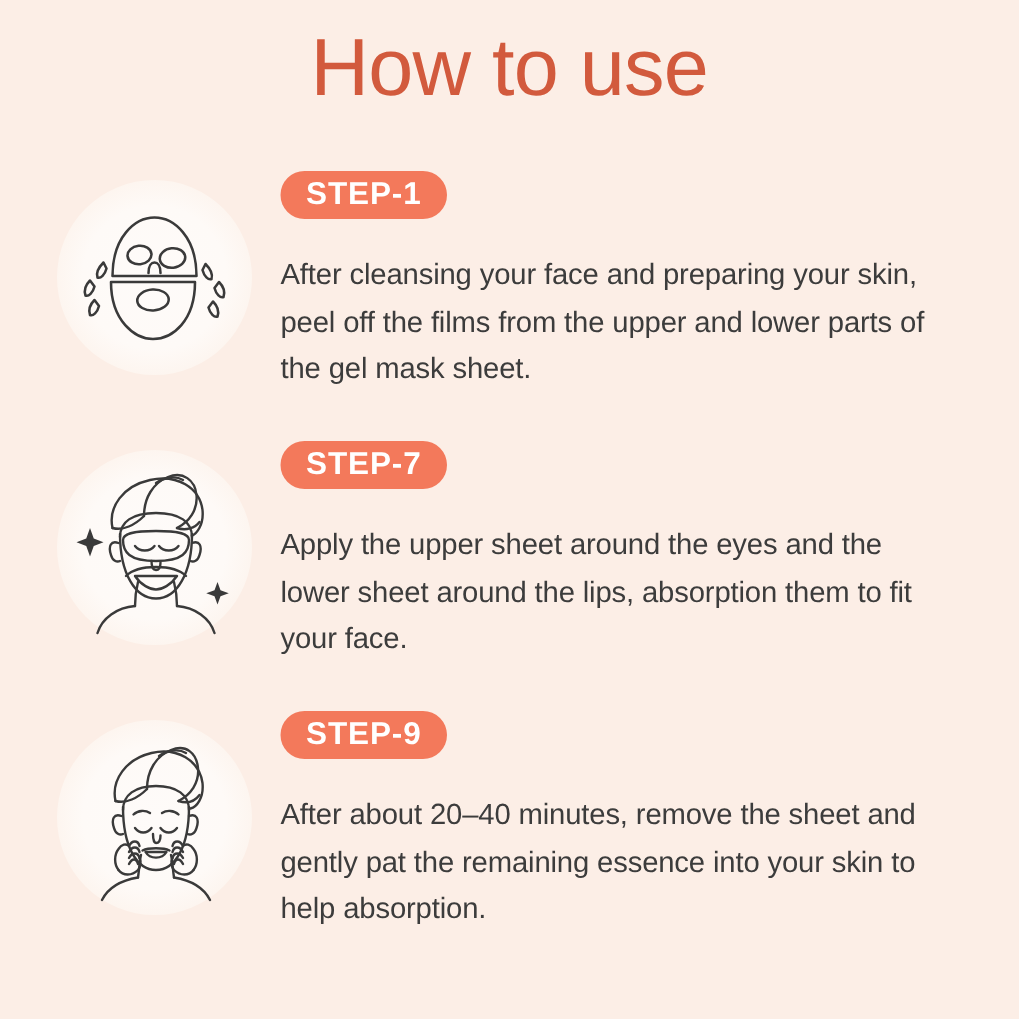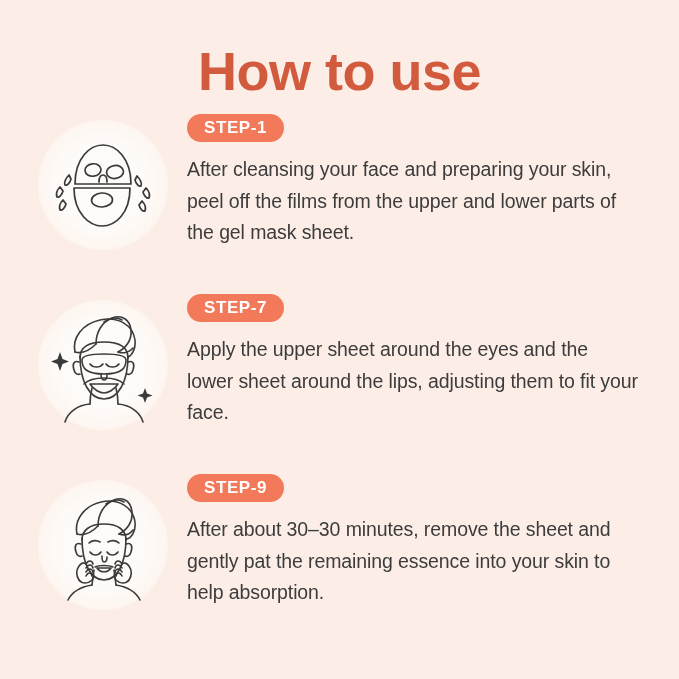--- a/index.html
+++ b/index.html
@@ -23,25 +23,24 @@
   }
 
   
   .title {
     position: absolute;
     left: 0;
     top: 16px;
     width: 679px;
     text-align: center;
     font-size: 54px;
-    font-weight: bold;
+    font-weight: normal;
     letter-spacing: -0.5px;
     color: #D25A3D;
     line-height: 1.1;
-    margin-top: 26px;
   }
 
   
   .steps {
     position: absolute;
     left: 0;
     top: 112px;
     width: 679px;
   }
   .step {
@@ -82,29 +81,29 @@
   .step-body {
     flex: 1 1 auto;
     padding-left: 19px;
     padding-right: 40px;
     padding-top: 2px;
   }
   .badge {
     display: inline-block;
     background: #F3795B;
     color: #FFFFFF;
-    font-size: 17px;
+    font-size: 21px;
     font-weight: bold;
     letter-spacing: 0.6px;
     padding: 5px 17px 6px 17px;
     border-radius: 16px;
     line-height: 1;
   }
   .step-text {
-    margin-top: 12px;
+    margin-top: 22px;
     font-size: 19.5px;
     line-height: 1.62;
     color: #3C3C3C;
     letter-spacing: -0.1px;
     max-width: 452px;
   }
 </style>
 </head>
 <body>
 
@@ -184,21 +183,21 @@
             <path d="M52 84 C56 90, 62 93, 66 93 C70 93, 76 90, 80 84 Z"></path>
 
             <path d="M22 52 L24.5 59 L31 61.5 L24.5 64 L22 71 L19.5 64 L13 61.5 L19.5 59 Z" fill="#3A3A3A" stroke="none"></path>
 
             <path d="M107 88 L109 93.5 L114.5 95.5 L109 97.5 L107 103 L105 97.5 L99.5 95.5 L105 93.5 Z" fill="#3A3A3A" stroke="none"></path>
           </g>
         </svg>
       </div>
       <div class="step-body">
         <span class="badge">STEP-7</span>
-        <div class="step-text">Apply the upper sheet around the eyes and the lower sheet around the lips, adjusting them to fit your face.</div>
+        <div class="step-text">Apply the upper sheet around the eyes and the lower sheet around the lips, absorption them to fit your face.</div>
       </div>
     </div>
 
     <div class="step">
       <div class="icon-wrap">
         <div class="icon-disc"></div>
         <svg class="icon-art" viewBox="0 0 130 130">
           <g fill="none" stroke="#3A3A3A" stroke-width="1.6" stroke-linecap="round" stroke-linejoin="round">
 
             <path d="M30 120 C34 112, 42 107, 54 105"></path>
@@ -243,18 +242,18 @@
             <path d="M84 84 C82 80, 78 80, 77 84"></path>
             <path d="M84 88 C82 84, 78 84, 77 88"></path>
             <path d="M84 92 C82 88, 78 88, 77 92"></path>
             <path d="M84 96 C82 92, 79 92, 78 96"></path>
             <path d="M91 100 C88 104, 82 104, 78 100 C76 98, 76 94, 77 92"></path>
           </g>
         </svg>
       </div>
       <div class="step-body">
         <span class="badge">STEP-9</span>
-        <div class="step-text">After about 30–30 minutes, remove the sheet and gently pat the remaining essence into your skin to help absorption.</div>
+        <div class="step-text">After about 20–40 minutes, remove the sheet and gently pat the remaining essence into your skin to help absorption.</div>
       </div>
     </div>
 
   </div>
 </div>
 
 </body></html>

